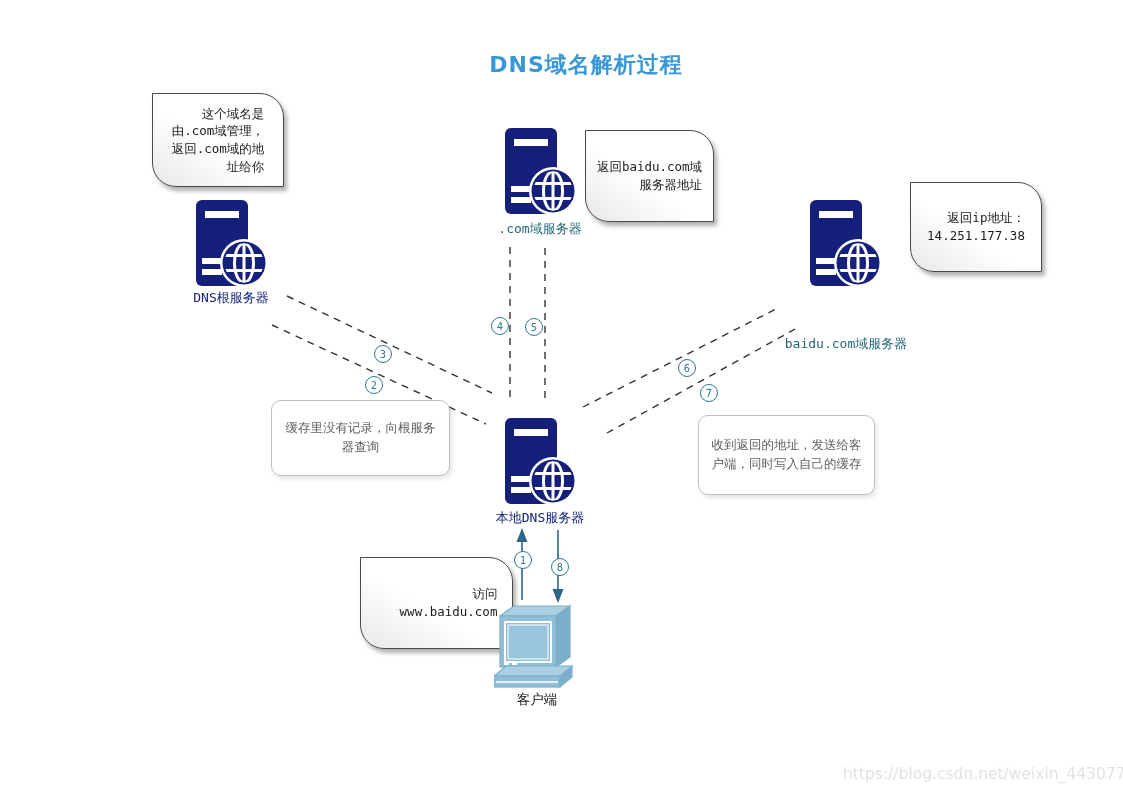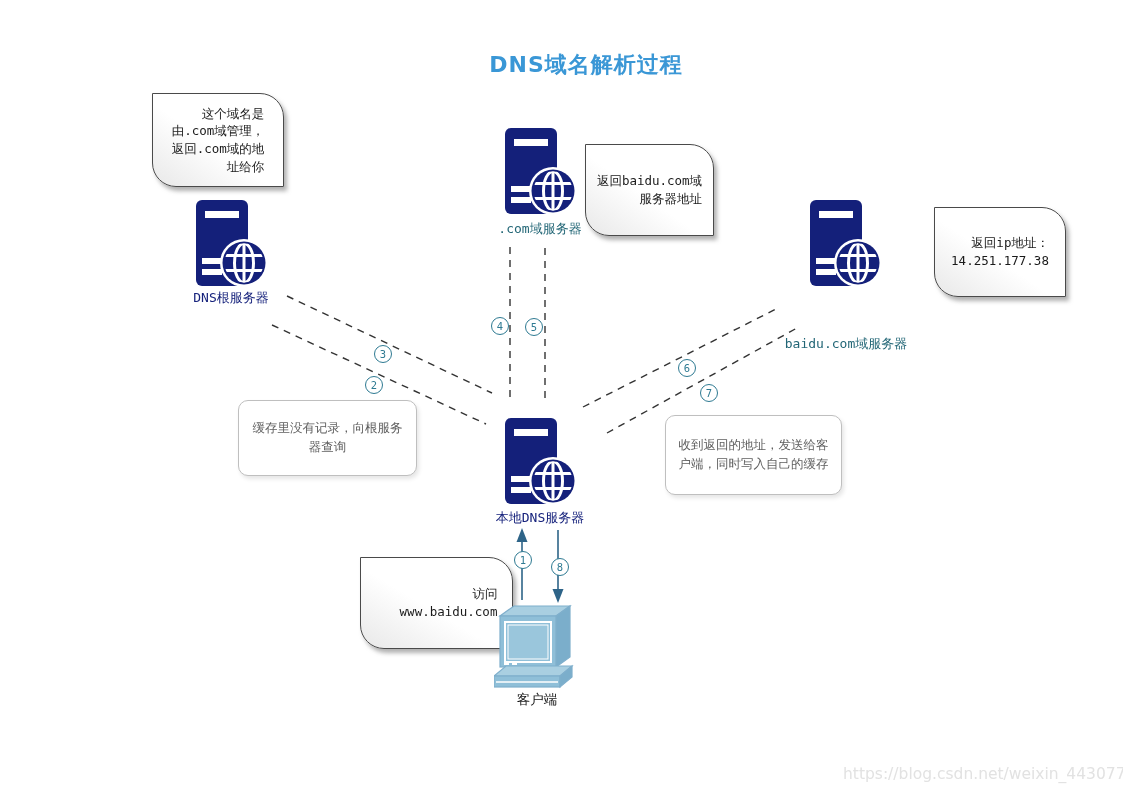--- a/index.html
+++ b/index.html
@@ -36,20 +36,21 @@
   }
   .note{
     background:#ffffff;
     border:1px solid #bfbfbf;
     border-radius:10px;
     box-shadow:2px 3px 4px rgba(0,0,0,0.10);
     display:flex;align-items:center;justify-content:center;
     text-align:center;font-size:12.5px;line-height:1.5;color:#5f5f5f;
     white-space:pre-line;
     font-family:"DejaVu Sans Mono","DejaVu Sans",monospace,sans-serif;
+    margin-left:33px;
   }
   .step{
     width:16px;height:16px;border-radius:50%;
     border:1px solid #2E7A92;background:#ffffff;color:#2E7A92;
     display:flex;align-items:center;justify-content:center;
     font-size:10.5px;line-height:1;
     font-family:"DejaVu Sans Mono",monospace;
   }
   .watermark{
     left:843px;top:765px;font-size:15.5px;color:#E2E2E2;
@@ -97,23 +98,23 @@
     <polygon points="558,603 552.5,589 563.5,589" stroke="none"></polygon>
   </g>
 </svg>
 
 <div class="abs title">DNS域名解析过程</div>
 
 <div class="abs callout" style="left:152px;top:93px;width:130px;height:92px;">这个域名是
 由.com域管理，
 返回.com域的地
 址给你</div>
-<div class="abs callout" style="left:585px;top:144px;width:127px;height:90px;">返回baidu.com域
+<div class="abs callout" style="left:585px;top:130px;width:127px;height:90px;">返回baidu.com域
 服务器地址</div>
-<div class="abs callout" style="left:910px;top:207px;width:130px;height:88px;margin-left:24px;">返回ip地址：
+<div class="abs callout" style="left:910px;top:182px;width:130px;height:88px;">返回ip地址：
 14.251.177.38</div>
 <div class="abs callout" style="left:360px;top:557px;width:127px;height:90px;padding-left:24px;">访问
 www.baidu.com</div>
 
 <div class="abs note" style="left:238px;top:400px;width:177px;height:74px;">缓存里没有记录，向根服务
 器查询</div>
 <div class="abs note" style="left:665px;top:415px;width:175px;height:78px;">收到返回的地址，发送给客
 户端，同时写入自己的缓存</div>
 
 <svg class="abs server" style="left:196px;top:200px;">

